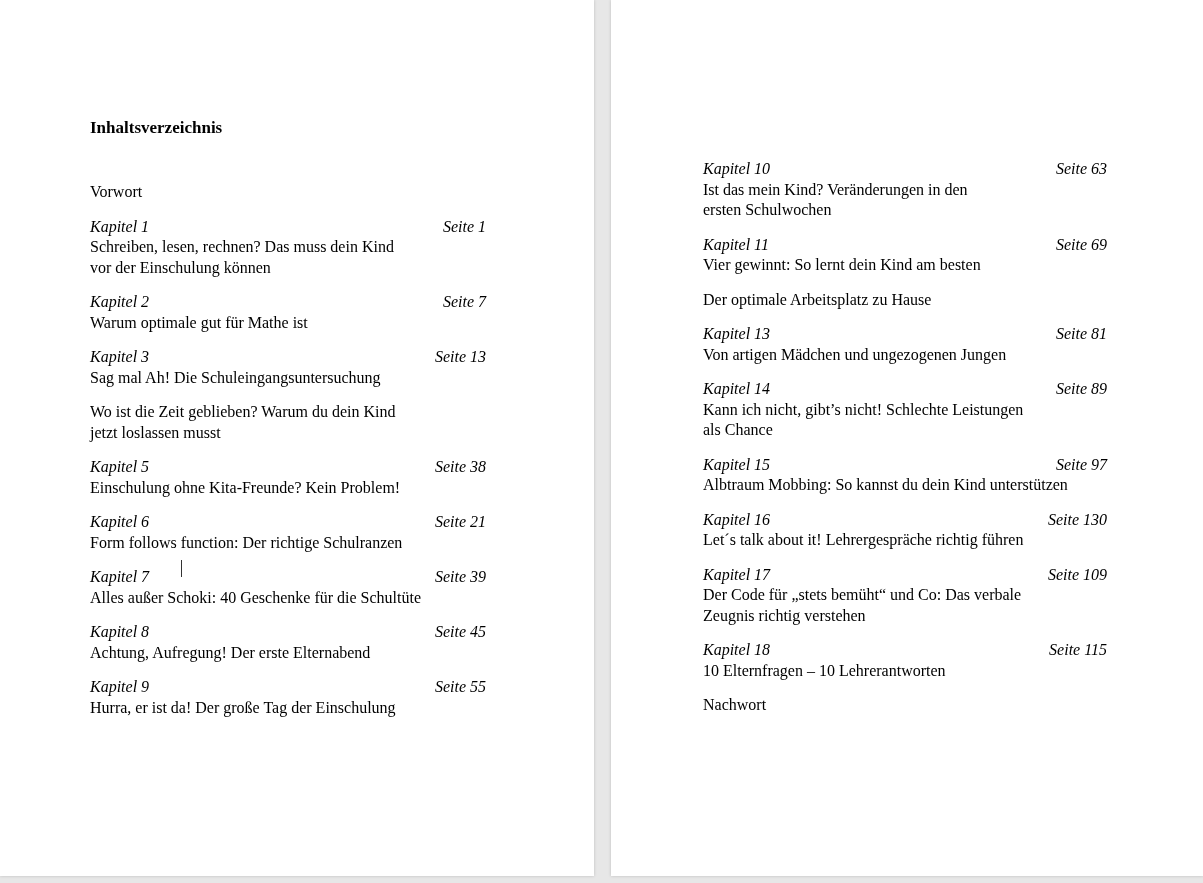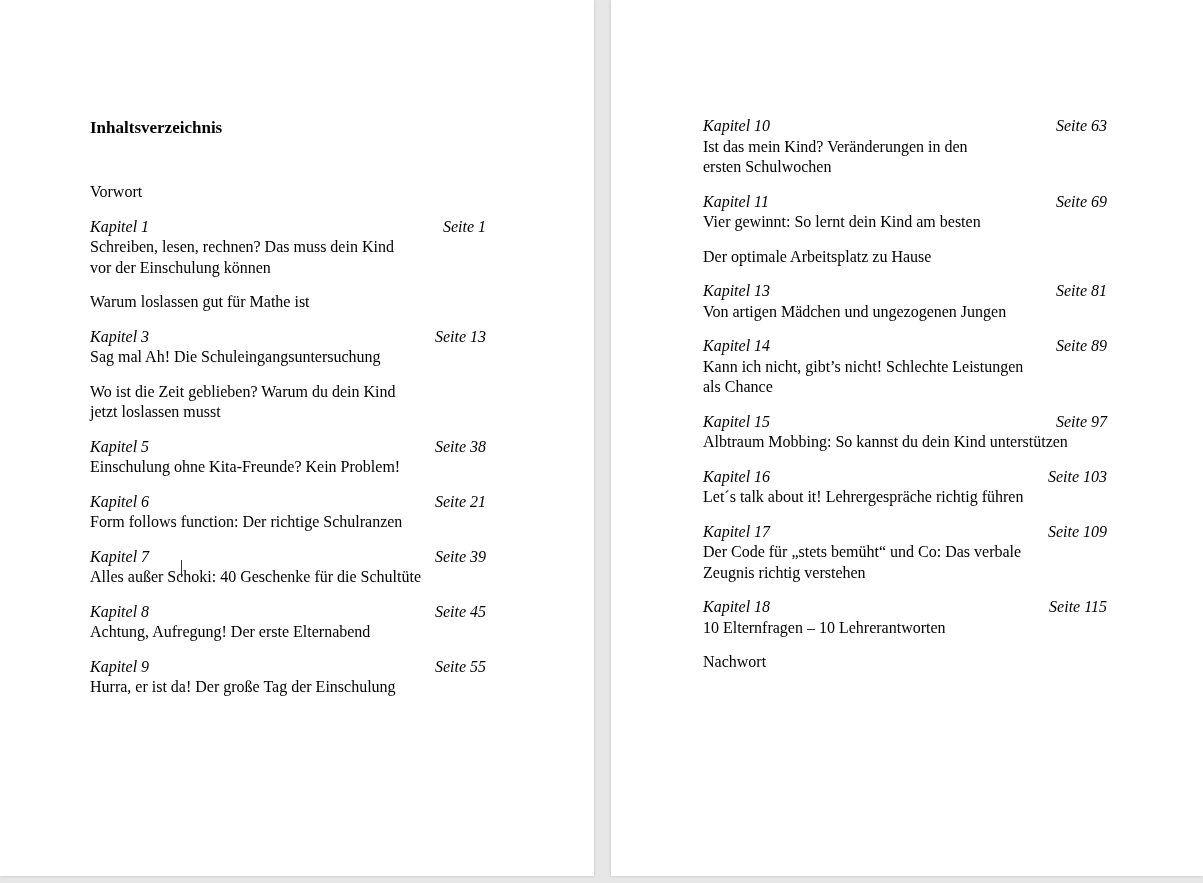--- a/index.html
+++ b/index.html
@@ -12,21 +12,21 @@
   }
   .canvas { position: relative; width: 1080px; height: 883px; font-family: Liberation Serif, serif; }
   .page {
     position: absolute; top: 0; height: 876px; background: #ffffff;
     box-shadow: 0 0 3px rgba(0,0,0,0.18);
   }
   .page-left  { left: 0;   width: 594px; }
   .page-right { left: 611px; width: 592px; }
   .content { font-size: 16px; line-height: 20.5px; }
   .page-left  .content { padding: 117px 0 0 90px; width: 396px; }
-  .page-right .content { padding: 116px 0 0 92px; width: 404px; }
+  .page-right .content { padding: 116px 0 0 92px; width: 404px; margin-top: 43px; }
   .toc-heading {
     font-size: 17px; font-weight: bold;
     margin: 0 0 44px 0; line-height: 21px;
   }
   .plain { margin: 0 0 14px 0; }
   .chapter { margin: 0 0 14px 0; }
   .head {
     display: flex; justify-content: space-between;
     font-style: italic;
   }
@@ -49,21 +49,25 @@
       <div class="chapter">
         <div class="head">
           <span>Kapitel 1</span>
           <span>Seite 1</span>
         </div>
         <div class="desc">Schreiben, lesen, rechnen? Das muss dein Kind
 vor der Einschulung können</div>
       </div>
 
       <div class="chapter">
-        <div class="desc">Warum loslassen gut für Mathe ist</div>
+        <div class="head">
+          <span>Kapitel 2</span>
+          <span>Seite 7</span>
+        </div>
+        <div class="desc">Warum optimale gut für Mathe ist</div>
       </div>
 
       <div class="chapter">
         <div class="head">
           <span>Kapitel 3</span>
           <span>Seite 13</span>
         </div>
         <div class="desc">Sag mal Ah! Die Schuleingangsuntersuchung</div>
       </div>
 
@@ -160,21 +164,21 @@
         <div class="head">
           <span>Kapitel 15</span>
           <span>Seite 97</span>
         </div>
         <div class="desc">Albtraum Mobbing: So kannst du dein Kind unterstützen</div>
       </div>
 
       <div class="chapter">
         <div class="head">
           <span>Kapitel 16</span>
-          <span>Seite 103</span>
+          <span>Seite 130</span>
         </div>
         <div class="desc">Let´s talk about it! Lehrergespräche richtig führen</div>
       </div>
 
       <div class="chapter">
         <div class="head">
           <span>Kapitel 17</span>
           <span>Seite 109</span>
         </div>
         <div class="desc">Der Code für „stets bemüht“ und Co: Das verbale

